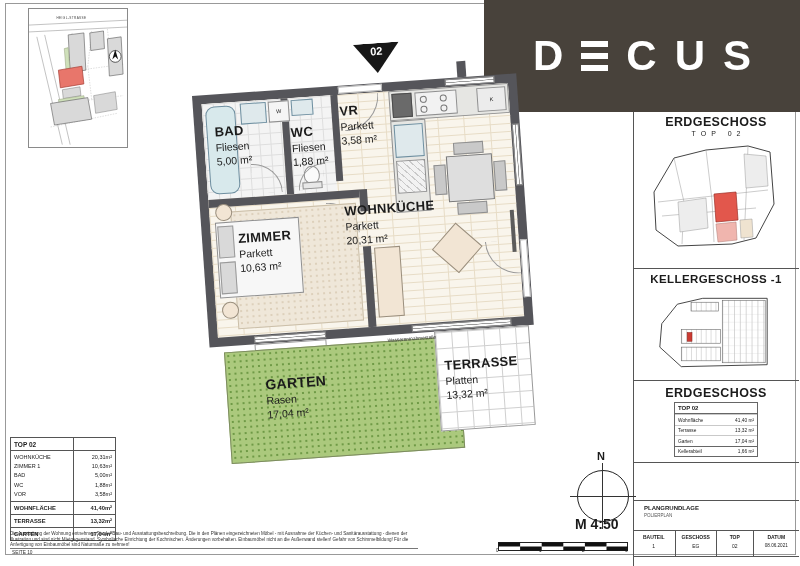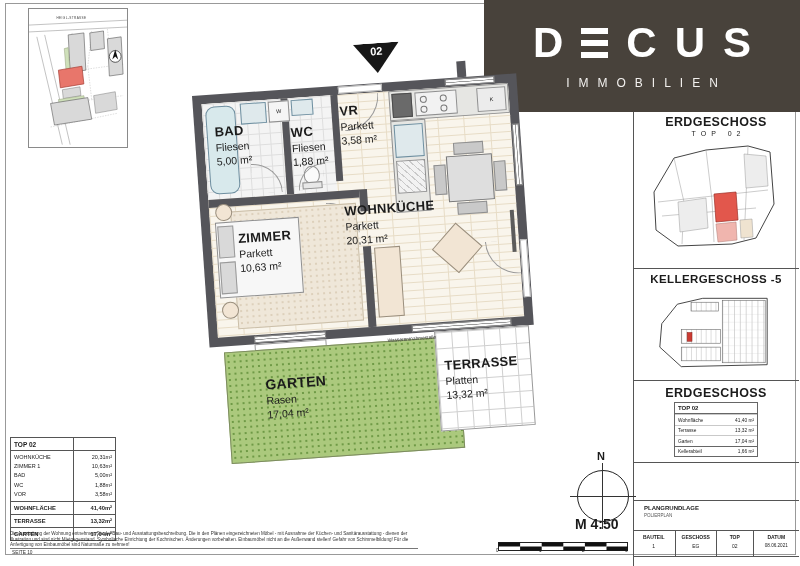--- a/index.html
+++ b/index.html
@@ -115,21 +115,20 @@
     <span class="brand-letter">D</span>
     <span class="brand-e">
         <span></span>
         <span></span>
         <span></span>
       </span>
     <span class="brand-letter">C</span>
     <span class="brand-letter">U</span>
     <span class="brand-letter">S</span>
   </div>
-  <div class="brand-sub">IMMOBILIEN</div>
 </div>
 
 <div class="abs plan">
 
   <div class="abs marker02" style="left:164px;top:-40px;width:46px;height:30px;">
     <span>02</span>
   </div>
   <div class="abs wall" style="left:266px;top:-16px;width:9px;height:16px;"></div>
 
   <div class="abs apt"></div>
@@ -247,21 +246,21 @@
     <path d="M26,16 L36,60 M58,8 L64,58 M100,4 L98,56 M10,60 L120,48 M14,74 L108,66 M36,60 L34,102 M64,58 L66,100 M98,56 L96,98" stroke="#999" stroke-width="0.5" fill="none"></path>
     <polygon points="30,60 58,56 60,86 32,90" fill="#ededed" stroke="#999" stroke-width="0.5"></polygon>
     <polygon points="96,12 118,14 120,44 98,46" fill="#ededed" stroke="#999" stroke-width="0.5"></polygon>
     <polygon points="92,78 104,77 105,95 93,96" fill="#efe3d0" stroke="#999" stroke-width="0.5"></polygon>
     <polygon points="66,52 88,50 90,78 68,80" fill="#e2574c" stroke="#9c2f27" stroke-width="0.7"></polygon>
     <polygon points="68,82 88,80 89,98 70,100" fill="#f0b5ae" stroke="#b8867f" stroke-width="0.6"></polygon>
   </svg>
 </div>
 <div class="abs hline" style="left:633px;top:268px;width:166px;"></div>
 
-<div class="abs sb-title" style="left:633px;top:273px;font-size:11.5px;">KELLERGESCHOSS -5</div>
+<div class="abs sb-title" style="left:633px;top:273px;font-size:11.5px;">KELLERGESCHOSS -1</div>
 <div class="abs" style="left:652px;top:290px;">
   <svg width="122" height="84" viewBox="0 0 125 85">
     <defs>
       <pattern id="kgv" width="6" height="8" patternUnits="userSpaceOnUse">
         <path d="M0 0 V8" stroke="#888" stroke-width="0.7"></path>
           <path d="M0 0 H6" stroke="#c5c5c5" stroke-width="0.4"></path>
       </pattern>
       <pattern id="kgh" width="5" height="7" patternUnits="userSpaceOnUse">
         <path d="M0 0 V7" stroke="#888" stroke-width="0.6"></path>
       </pattern>

